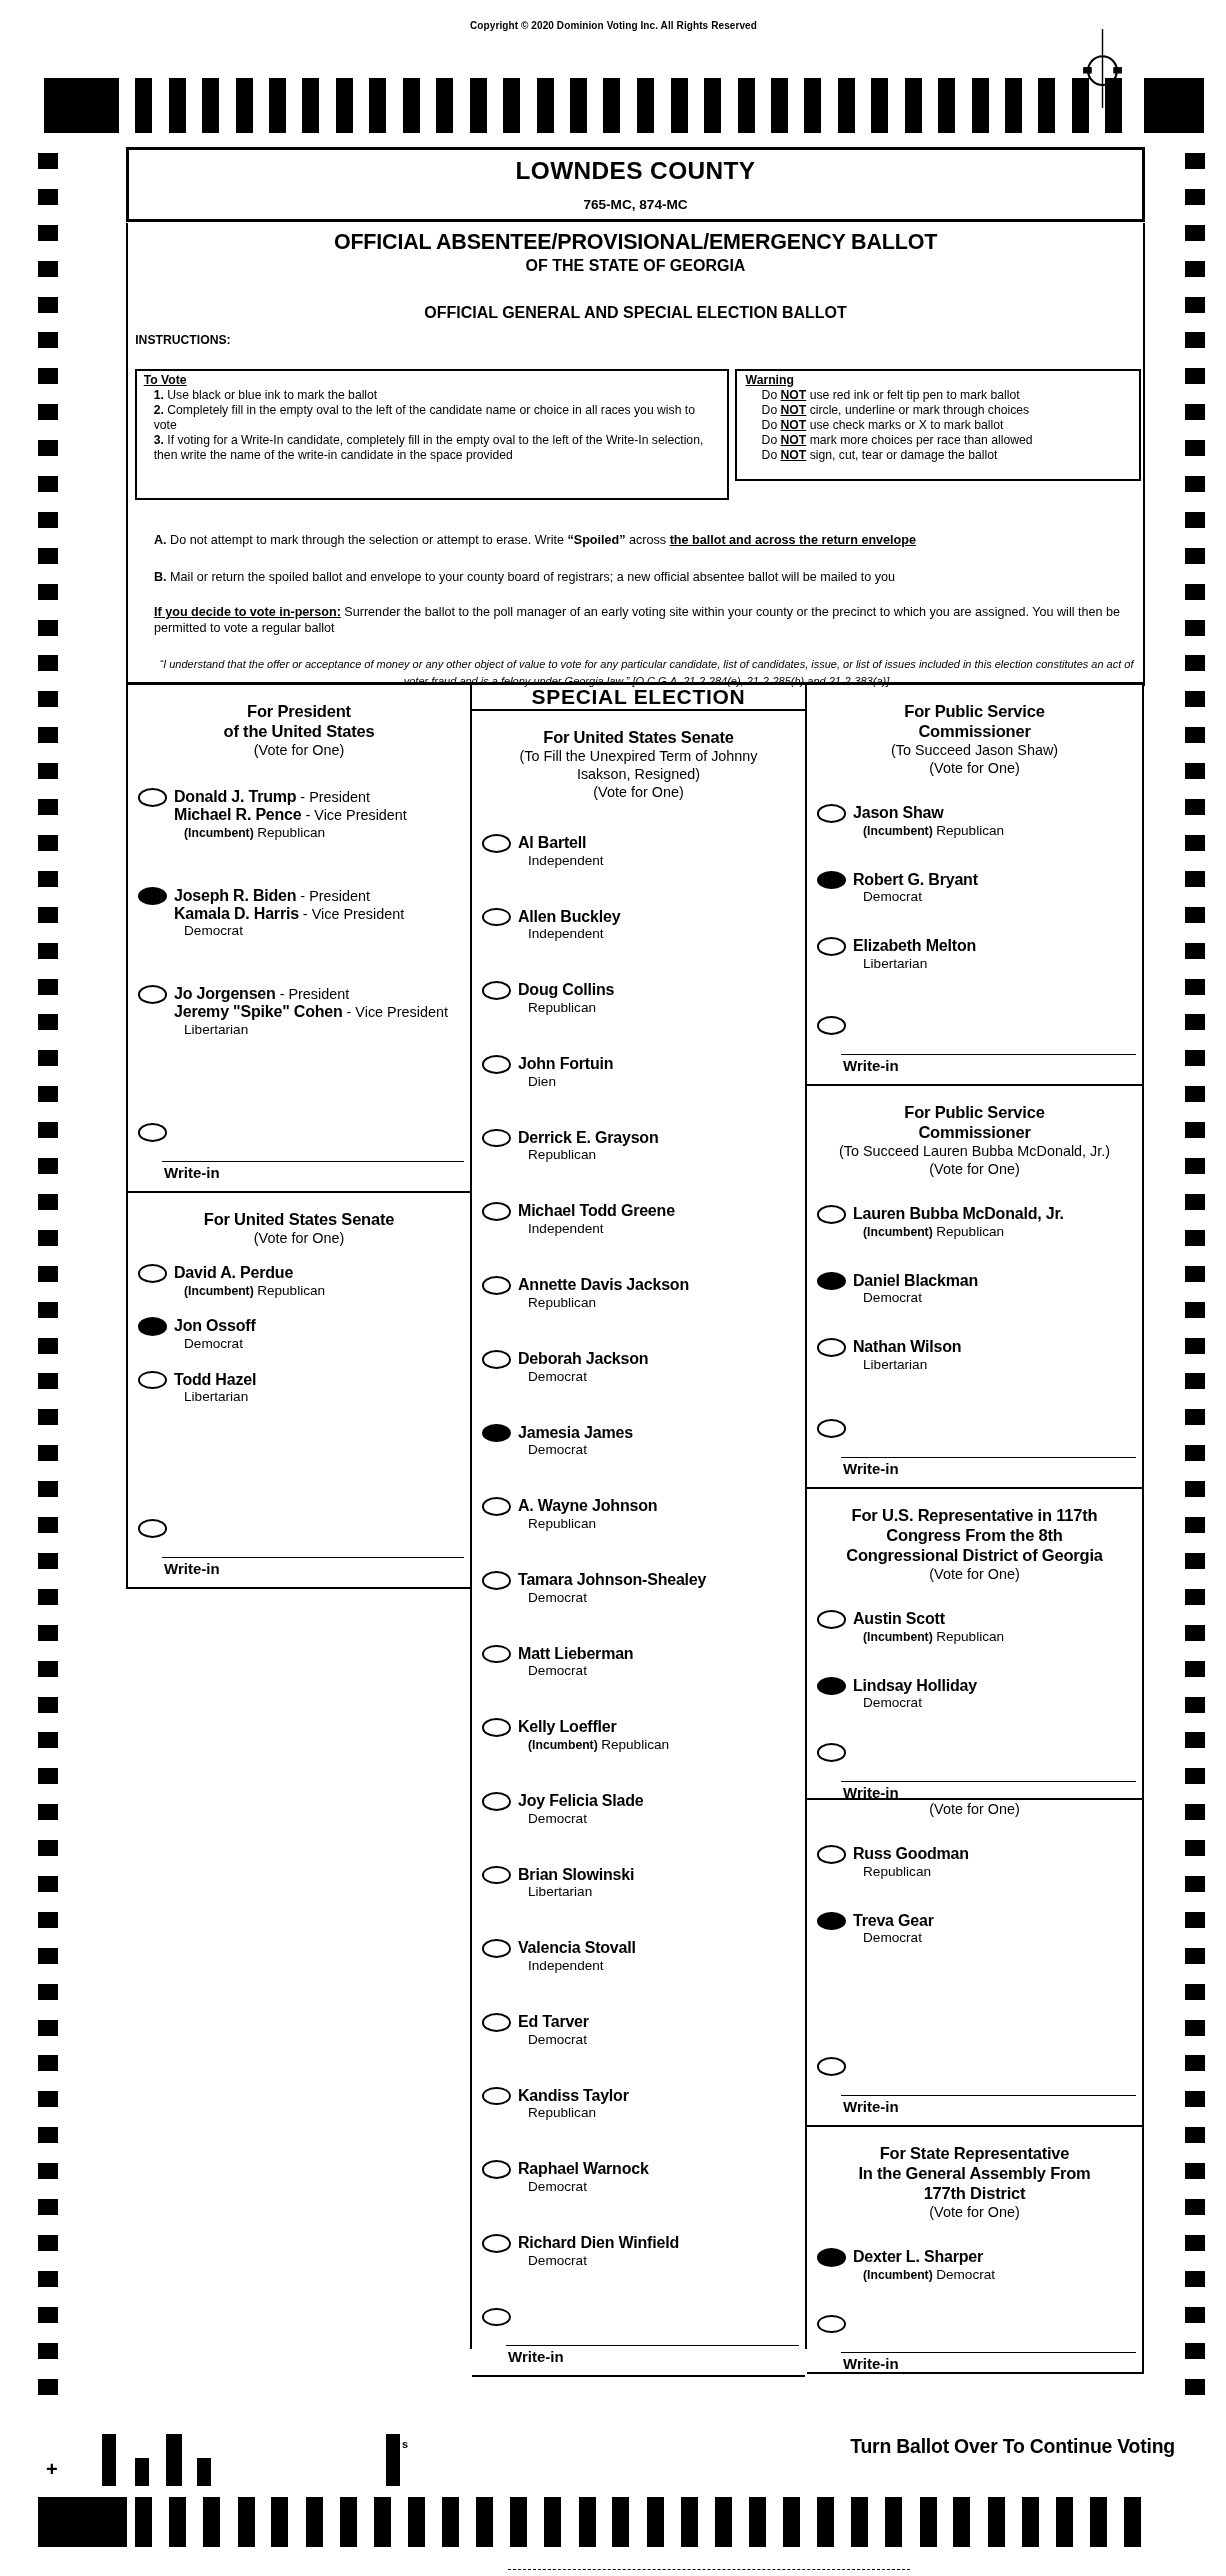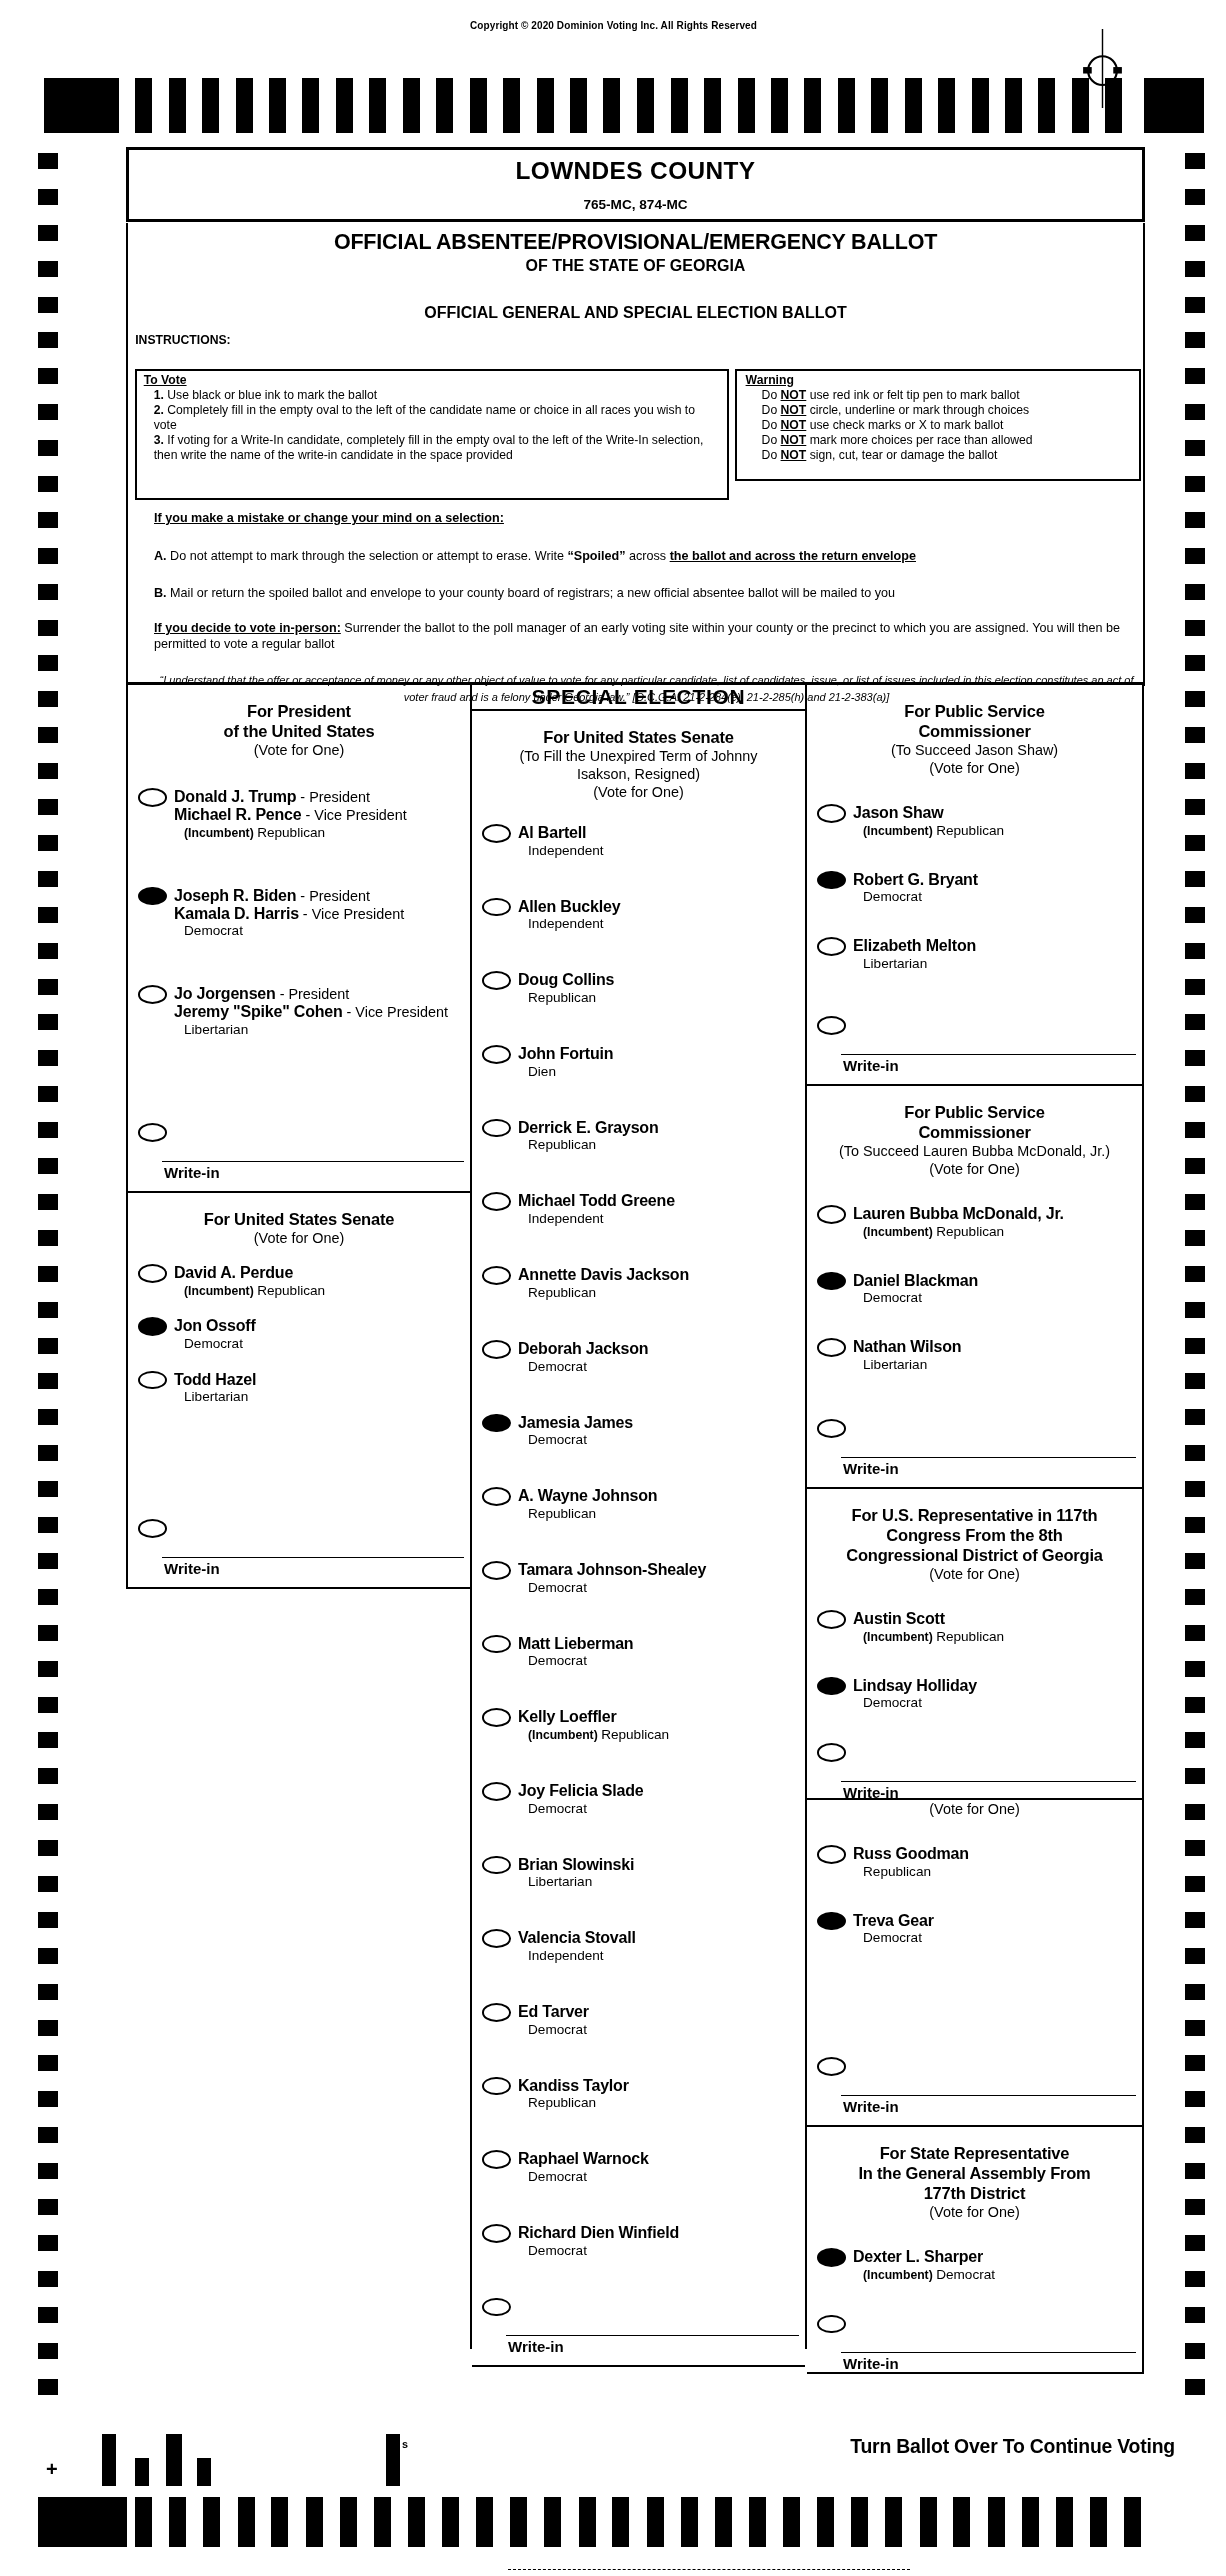--- a/index.html
+++ b/index.html
@@ -55,21 +55,21 @@
   #col3 .contest:nth-child(2){height:403px;}
   #col3 .contest:nth-child(3){height:311px;}
   #col3 .contest:nth-child(4){height:327px;}
   #col3 .contest:nth-child(5){height:247px;}
 
   .c-title{margin-top:16px;text-align:center;font-size:16.5px;font-weight:bold;line-height:20px;letter-spacing:-0.2px;}
   .c-qual{text-align:center;font-size:14.4px;line-height:18px;}
   .c-vote{text-align:center;font-size:14.4px;line-height:18px;}
   .c-cands{margin-top:29px;}
   #col1 .contest:nth-child(2) .c-cands{margin-top:17px;}
-  #col2 .c-cands{margin-top:23px;}
+  #col2 .c-cands{margin-top:33px;}
   #col3 .c-cands{margin-top:27px;}
   .cand{position:relative;padding-left:46px;padding-right:4.3px;}
   #col1 .contest:nth-child(1) .cand{margin-bottom:46px;}
   #col1 .contest:nth-child(2) .cand{margin-bottom:18.7px;}
   #col2 .cand{margin-bottom:39px;}
   #col3 .cand{margin-bottom:32px;}
   .oval{width:29px;height:18.7px;border:2.2px solid #000;border-radius:50%;background:#fff;box-sizing:border-box;}
   .cand .oval{position:absolute;left:10px;top:0;}
   .oval.filled{background:#000;}
   .cl1,.cl2{font-size:16px;font-weight:bold;line-height:18px;letter-spacing:-0.2px;}
@@ -168,21 +168,20 @@
 
         <div class="wn-item"><span>Do </span><span class="sb su">NOT</span><span> use check marks or X to mark ballot</span></div>
 
         <div class="wn-item"><span>Do </span><span class="sb su">NOT</span><span> mark more choices per race than allowed</span></div>
 
         <div class="wn-item"><span>Do </span><span class="sb su">NOT</span><span> sign, cut, tear or damage the ballot</span></div>
 
     </div>
 
     <div id="mistake">
-      <div class="mh"><span class="sb su">If you make a mistake or change your mind on a selection:</span></div>
 
         <div class="mi1"><span class="sb">A. </span><span>Do not attempt to mark through the selection or attempt to erase.  Write </span><span class="sb">“Spoiled”</span><span> across </span><span class="sb su">the ballot and across the return envelope</span></div>
 
         <div class="mi1"><span class="sb">B. </span><span>Mail or return the spoiled ballot and envelope to your county board of registrars; a new official absentee ballot will be mailed to you</span></div>
 
       <div id="inperson">
 
           <div><span class="sb su">If you decide to vote in-person:</span><span>  Surrender the ballot to the poll manager of an early voting site within your county or the precinct to which you are assigned.  You will then be permitted to vote a regular ballot</span></div>
 
       </div>

